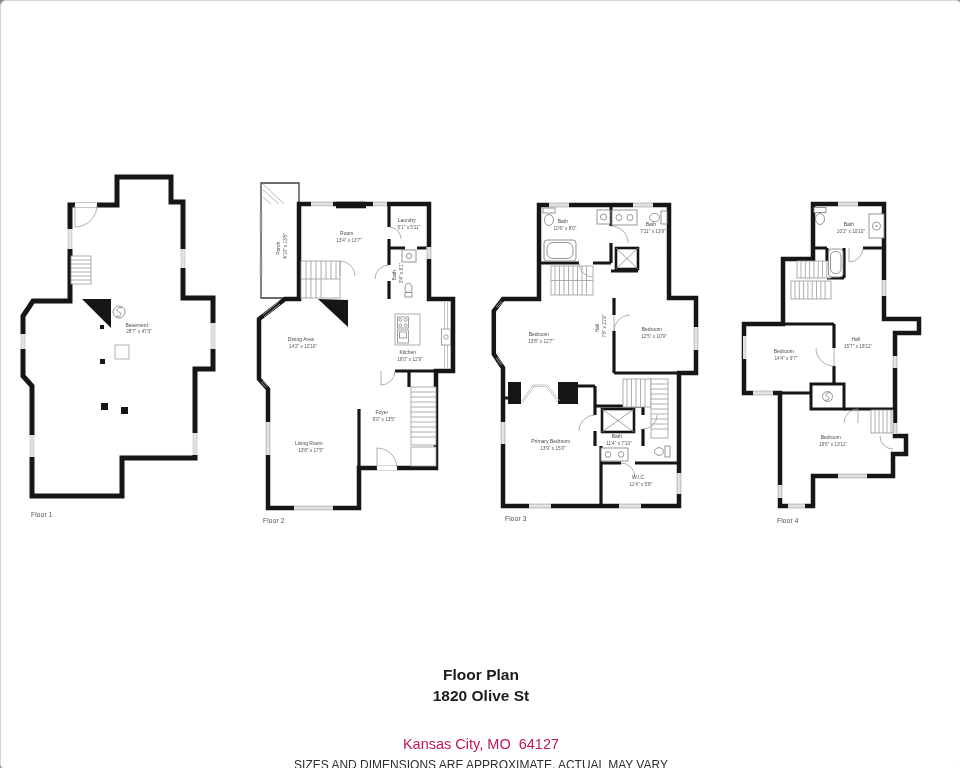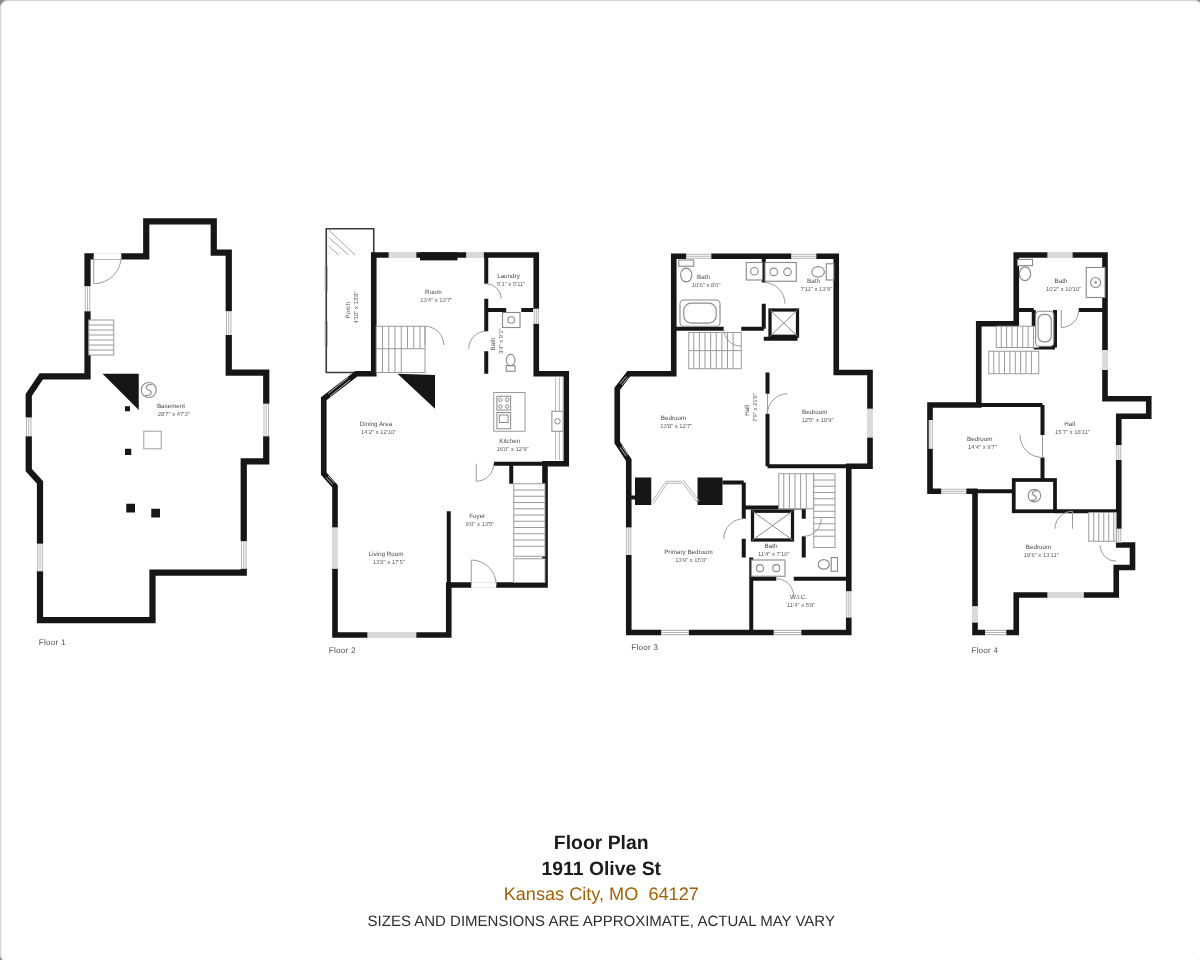--- a/index.html
+++ b/index.html
@@ -9,21 +9,21 @@
     font-family:"Liberation Sans",sans-serif;
   }
   svg.plan{position:absolute;overflow:visible;}
   svg .rl{font-family:"Liberation Sans",sans-serif;fill:#4a4a4a;text-anchor:middle;}
   svg .rl tspan{font-size:5px;}
   svg .rl tspan.dim{font-size:4.7px;fill:#585858;}
   .floor-caption{position:absolute;font-size:6.5px;color:#4f4f4f;letter-spacing:.2px;}
   .footer{position:absolute;left:0;right:0;top:663px;text-align:center;color:#262626;}
   .footer div{white-space:pre;line-height:21px;}
   .ft-bold{font-size:15.5px;font-weight:bold;color:#1c1c1c;}
-  .ft-reg{font-size:14.5px;color:#a16207;}
+  .ft-reg{font-size:14.5px;color:#be185d;margin-top:28px;}
   .ft-disc{font-size:12px;color:#2e2e2e;}
 </style>
 </head>
 <body>
 
 <div class="sheet">
 
   <svg class="plan" style="left:18px;top:170px" width="220" height="348" viewBox="0 0 220 348">
     <g stroke="#161616" stroke-width="5" fill="none">
       <path d="M 51,34 H 98 V 6 H 152 V 31 H 164 V 127 H 194 V 198 H 176 V 287 H 103 V 325 H 13 V 215 L 4,205 V 145 L 14,130 H 51 Z"></path>
@@ -496,18 +496,18 @@
     </text>
   </svg>
 
   <div class="floor-caption" style="left:30px;top:510px">Floor 1</div>
   <div class="floor-caption" style="left:262px;top:516px">Floor 2</div>
   <div class="floor-caption" style="left:504px;top:514px">Floor 3</div>
   <div class="floor-caption" style="left:776px;top:516px">Floor 4</div>
 
   <div class="footer">
     <div class="ft-bold">Floor Plan</div>
-    <div class="ft-bold">1911 Olive St</div>
+    <div class="ft-bold">1820 Olive St</div>
     <div class="ft-reg">Kansas City, MO  64127</div>
     <div class="ft-disc">SIZES AND DIMENSIONS ARE APPROXIMATE, ACTUAL MAY VARY</div>
   </div>
 
 </div>
 
 </body></html>

